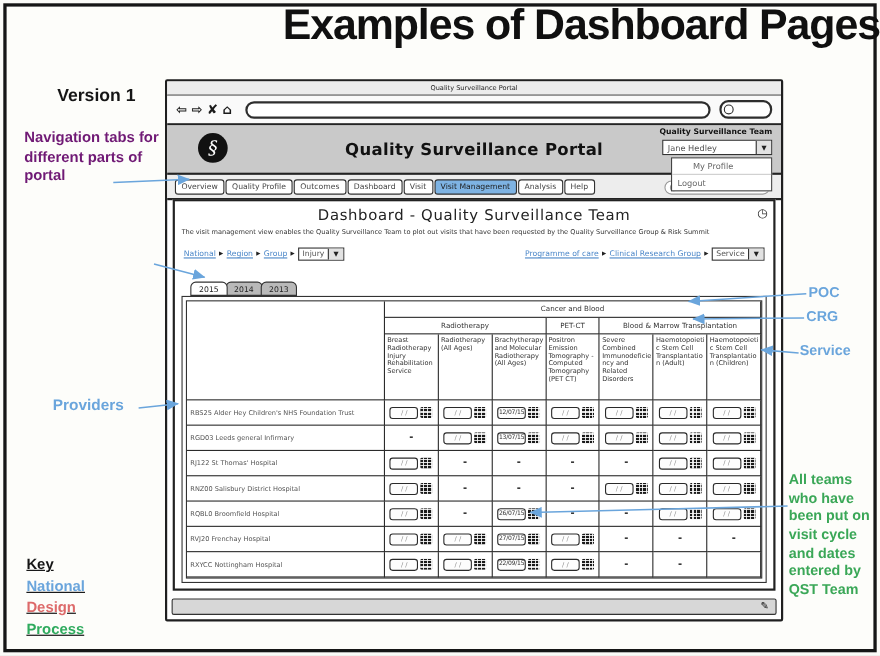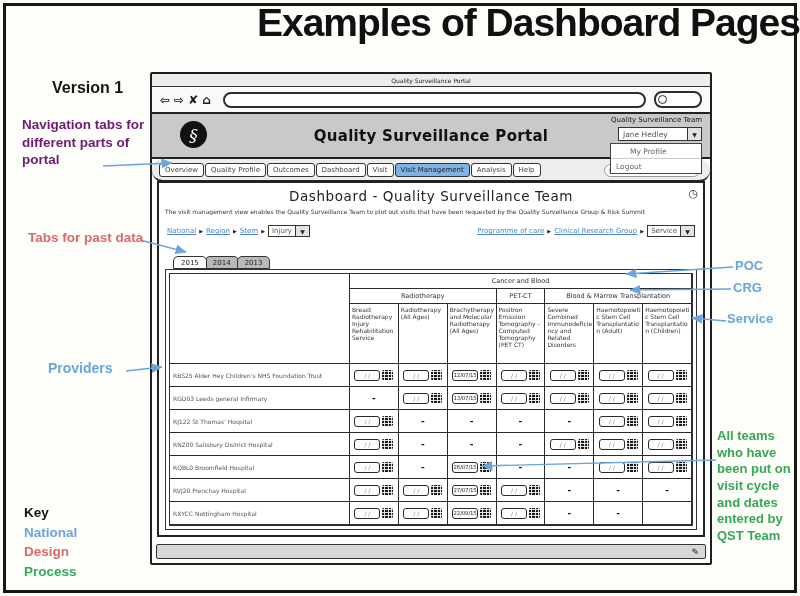--- a/index.html
+++ b/index.html
@@ -13,21 +13,21 @@
 
   
   .ann { position:absolute; font-weight:bold; z-index:25; line-height:1.3; }
   .ann-nav     { left:22px;  top:116px; width:132px; color:#701a75; font-size:13.5px; }
   .ann-past    { left:28px;  top:229px; width:130px; color:#dd6a6a; font-size:13.5px; }
   .ann-prov    { left:48px;  top:359px; color:#6aa5dc; font-size:14px; }
   .ann-poc     { left:735px; top:258px; color:#6aa5dc; font-size:13px; }
   .ann-crg     { left:733px; top:280px; color:#6aa5dc; font-size:13px; }
   .ann-service { left:727px; top:311px; color:#6aa5dc; font-size:13px; }
   .ann-teams   { left:717px; top:428px; width:74px; color:#3aa757; font-size:13px; line-height:1.28; }
-  .key { position:absolute; left:24px; top:503px; z-index:25; font-size:13.5px; font-weight:bold; line-height:1.45; }
+  .key { position:absolute; left:24px; top:503px; z-index:25; font-size:13.5px; font-weight:bold; line-height:1.45;text-decoration:underline; }
   .key div { white-space:nowrap; }
   #arrows { position:absolute; inset:0; z-index:24; pointer-events:none; }
 
   
   .browser { position:absolute; left:150px; top:72px; width:562px; height:493px;
     background:#fff; border:2px solid #1f1f1f; border-radius:2px; box-sizing:border-box;
     font-family:"DejaVu Sans", sans-serif; }
   .win-titlebar { height:12px; background:#ececec; border-bottom:1px solid #333;
     display:flex; align-items:center; justify-content:center; font-size:6px; color:#222; }
   .win-toolbar { height:27px; background:#fafafa; border-bottom:2px solid #222;
@@ -36,33 +36,33 @@
   .addr { flex:1; height:12px; border:2px solid #2e2e2e; border-radius:8px; background:#fff; margin:0 8px; }
   .search-pill { width:44px; height:13px; border:2px solid #2e2e2e; border-radius:8px; background:#fff; position:relative; }
   .search-pill .lens { position:absolute; left:2px; top:1.5px; width:7px; height:7px; border:1.5px solid #2e2e2e; border-radius:50%; }
 
   .portal-header { height:43px; background:#c9c9c9; border-bottom:2px solid #222; position:relative; }
   .logo { position:absolute; left:28px; top:7px; width:27px; height:27px; background:#111; border-radius:50%;
     color:#fff; display:flex; align-items:center; justify-content:center; font-size:17px;
     font-family:"DejaVu Serif", serif; font-style:italic; }
   .brand { position:absolute; left:0; right:0; top:13px; text-align:center; font-size:15px;
     font-weight:bold; letter-spacing:.3px; color:#111; }
-  .team-label { position:absolute; right:8px; top:2px; font-size:7px; font-weight:normal; color:#111; }
-  .user-dd { position:absolute; right:8px; top:13px; width:84px; height:14px; background:#fff;
+  .team-label { position:absolute; right:8px; top:2px; font-size:7px; font-weight:bold; color:#111; }
+  .user-dd { position:absolute; right:8px; top:13px; width:100px; height:14px; background:#fff;
     border:1.5px solid #333; display:flex; align-items:center; font-size:7.5px; color:#555; box-sizing:border-box; }
   .user-dd .nm { flex:1; padding-left:4px; white-space:nowrap; overflow:hidden; }
   .caretbox { width:13px; align-self:stretch; border-left:1.5px solid #333; background:#e2e2e2;
     display:flex; align-items:center; justify-content:center; font-size:6px; color:#222; }
   .user-menu { position:absolute; right:8px; top:29px; width:92px; background:#fff; border:1.5px solid #444;
     z-index:9; font-size:7.5px; color:#666; box-sizing:border-box; }
   .user-menu .mi { padding:2.5px 5px; }
   .user-menu .mi:first-child { border-bottom:1px solid #ccc;padding-left:19px; }
 
   .nav-row { height:23px; background:#ededed; border-bottom:2px solid #222; display:flex;
-    align-items:center; padding:0 7px; position:relative; box-sizing:border-box;border-radius:11px; }
+    align-items:center; padding:0 7px; position:relative; box-sizing:border-box; }
   .tab { font-size:7px; color:#444; background:#fff; border:1.5px solid #333; border-radius:3px;
     padding:2px 5px; margin-right:1px; white-space:nowrap; }
   .tab.active { background:#7eb3e3; color:#1d1d1d; }
   .nav-search { position:absolute; right:10px; top:5px; width:96px; height:13px; border:1.5px solid #999;
     border-radius:7px; background:#fff; color:#999; font-size:6.5px; display:flex; align-items:center;
     padding-left:4px; gap:3px; box-sizing:border-box; }
   .nav-search .lens { width:5px; height:5px; border:1px solid #999; border-radius:50%; }
 
   .content { position:absolute; left:5px; right:5px; top:107px; bottom:26px; border:2px solid #222;
     background:#fff; }
@@ -106,21 +106,20 @@
 </head>
 <body>
 
 <div id="canvas">
   <div class="outer-frame"></div>
 
   <div class="page-title">Examples of Dashboard Pages</div>
   <div class="version">Version 1</div>
 
   <div class="ann ann-nav">Navigation tabs for different parts of portal</div>
-  <div class="ann ann-past">Tabs for past data</div>
   <div class="ann ann-prov">Providers</div>
   <div class="ann ann-poc">POC</div>
   <div class="ann ann-crg">CRG</div>
   <div class="ann ann-service">Service</div>
   <div class="ann ann-teams">All teams who have been put on visit cycle and dates entered by QST Team</div>
 
   <div class="key">
     <div style="color:#151515">Key</div>
     <div style="color:#6aa5dc">National</div>
     <div style="color:#dd6a6a">Design</div>
@@ -176,21 +175,21 @@
       <div class="page-heading">Dashboard - Quality Surveillance Team</div>
       <div class="clock">◷</div>
       <div class="desc">The visit management view enables the Quality Surveillance Team to plot out visits that have been requested by the Quality Surveillance Group &amp; Risk Summit</div>
 
       <div class="crumbs">
         <div class="crumb-grp">
           <span class="lnk">National</span>
           <span class="sep">▶</span>
           <span class="lnk">Region</span>
           <span class="sep">▶</span>
-          <span class="lnk">Stem</span>
+          <span class="lnk">Group</span>
           <span class="sep">▶</span>
           <span class="ddbox">
             <span class="dv">Injury</span>
             <span class="caretbox">▼</span>
           </span>
         </div>
         <div class="crumb-grp">
           <span class="lnk">Programme of care</span>
           <span class="sep">▶</span>
           <span class="lnk">Clinical Research Group</span>

